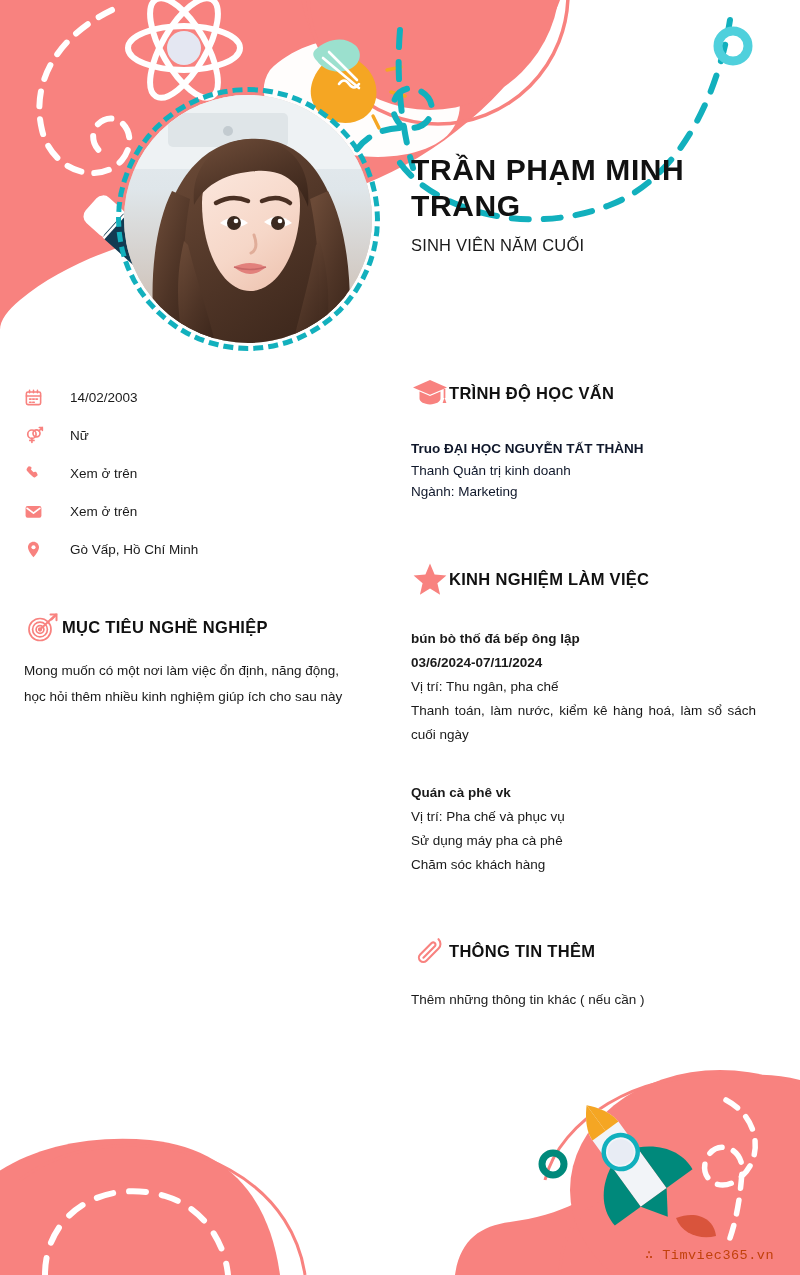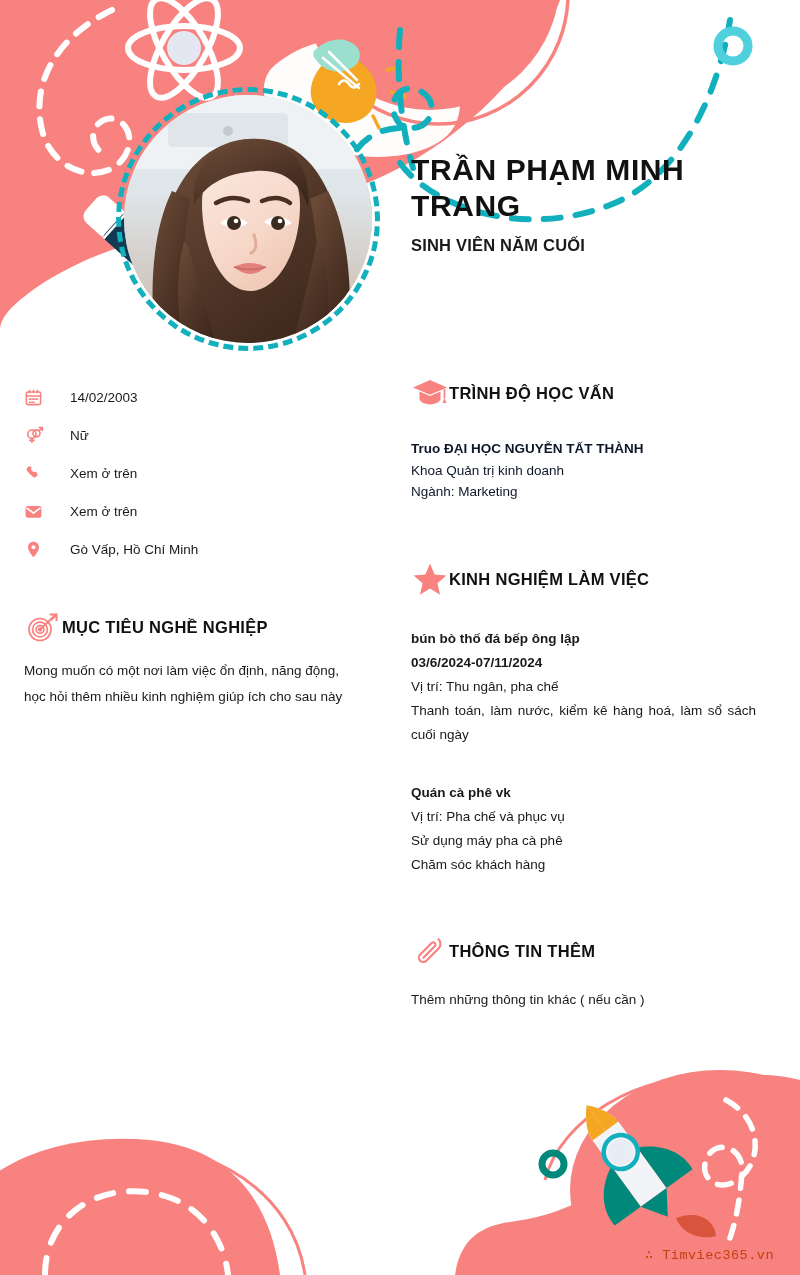--- a/index.html
+++ b/index.html
@@ -78,21 +78,21 @@
     line-height: 1.2;
     margin: 0;
     text-transform: uppercase;
   }
   .cv-role {
     font-size: 16.5px;
     color: #1a1a1a;
     margin: 12px 0 8px 0;
     letter-spacing: 0.2px;
     text-transform: uppercase;
-    font-weight: bold;
+    font-weight: normal;
   }
 
   
   .col-left {
     position: absolute;
     left: 24px;
     top: 378px;
     width: 330px;
     z-index: 5;
   }
@@ -401,21 +401,21 @@
           <path d="M7.5 13.4 V20.6 C7.5 24 12.2 26.4 18 26.4
                    C23.8 26.4 28.5 24 28.5 20.6 V13.4 L18 18 Z"></path>
           <path d="M32.5 11 V20" stroke="#F8827F" stroke-width="1.7"></path>
           <path d="M32.5 19.5 L30.6 25 H34.4 Z"></path>
         </svg>
       </span>
       <span class="sec-title">TRÌNH ĐỘ HỌC VẤN</span>
     </div>
     <div class="edu-block">
       <div class="edu-line strong">Truo ĐẠI HỌC NGUYỄN TẤT THÀNH</div>
-      <div class="edu-line">Khoa Quản trị kinh doanh</div>
+      <div class="edu-line">Thanh Quản trị kinh doanh</div>
       <div class="edu-line">Ngành: Marketing</div>
     </div>
 
     <div class="sec-head sec-exp-head">
       <span class="sec-ico">
         <svg width="36" height="35" viewBox="0 0 36 35" fill="#F8827F">
           <path d="M18 1.5 L22.6 12.4 L34.4 13.4 L25.4 21.2 L28.1 32.8
                    L18 26.6 L7.9 32.8 L10.6 21.2 L1.6 13.4 L13.4 12.4 Z"></path>
         </svg>
       </span>

